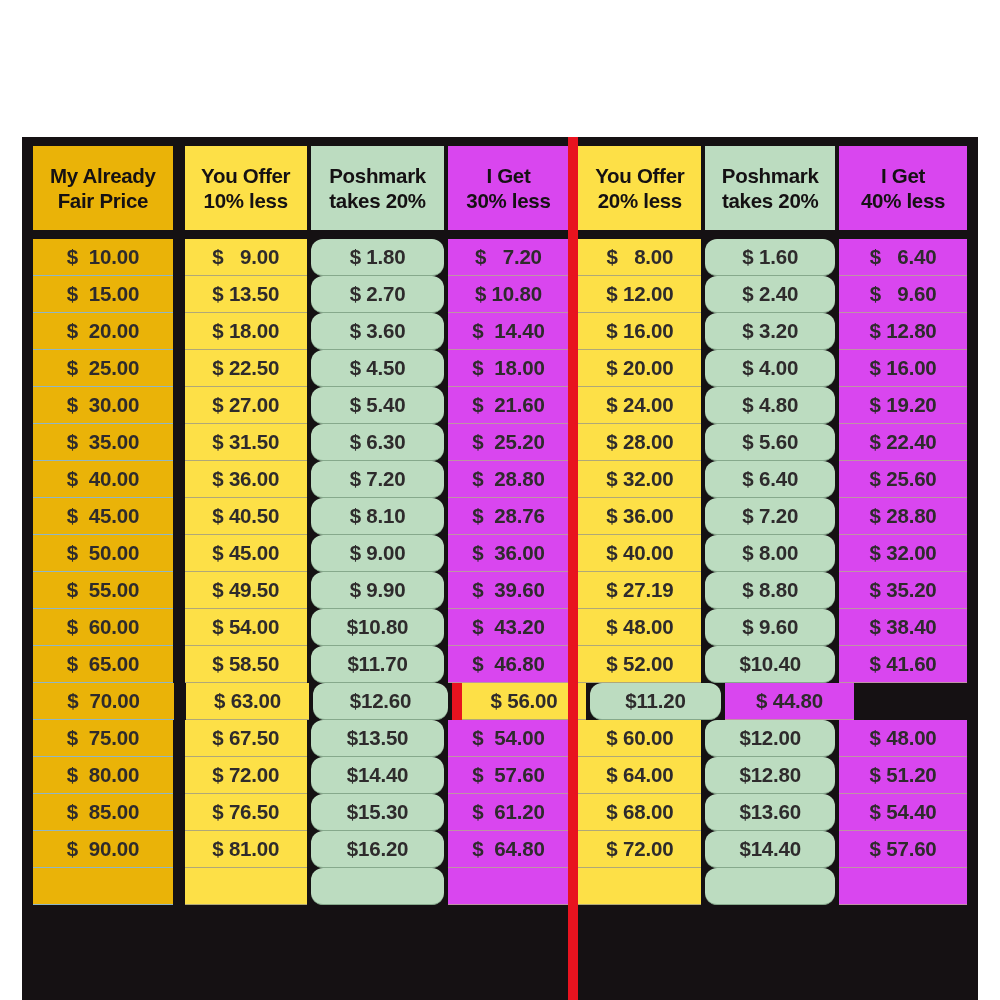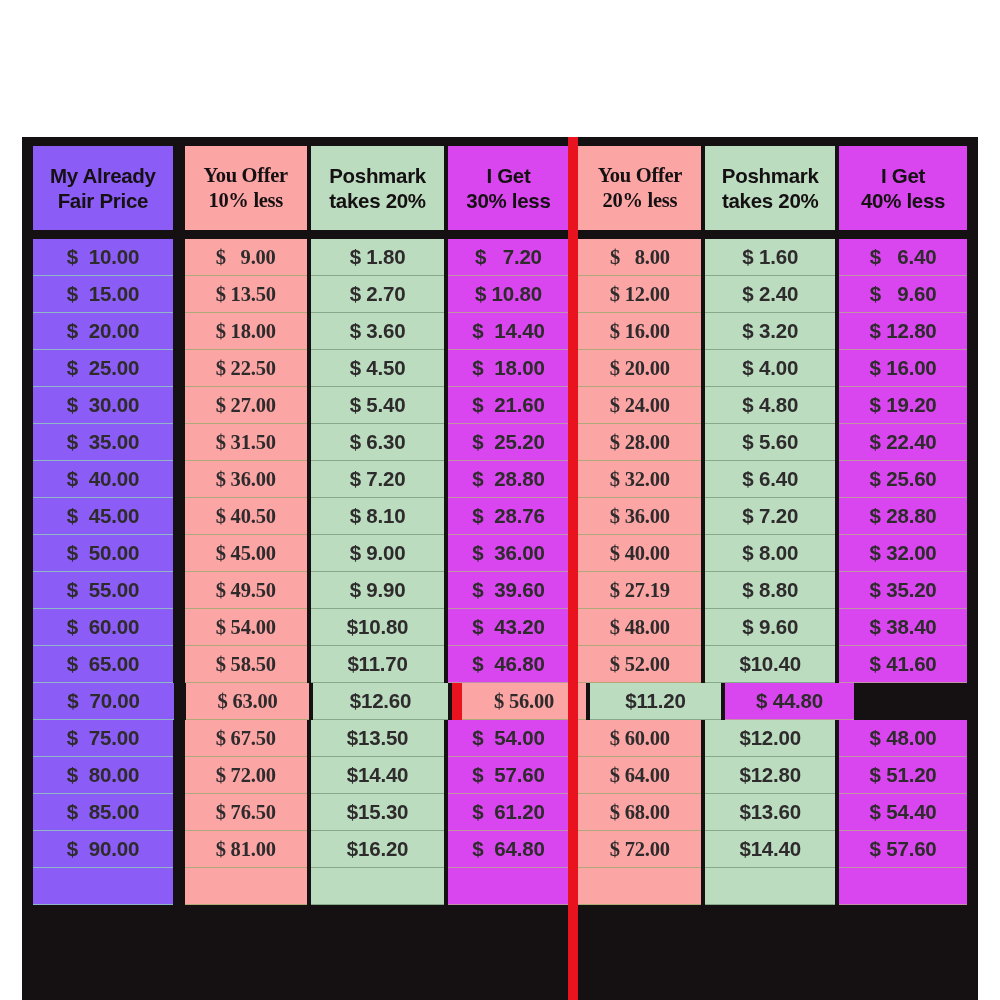--- a/index.html
+++ b/index.html
@@ -92,30 +92,30 @@
   .c1 { width: 123px; }
   .gap-thin { width: 4px; flex: none; }
   .c2 { width: 135px; }
   .c3 { width: 121px; }
   .gap-red { width: 10px; flex: none; background: #e8131f; }
   .c4 { width: 124px; }
   .c5 { width: 131px; }
   .c6 { width: 129px; }
 
   
-  .col-blue   { background: #8b5cf6; }
-  .col-yellow { background: #fca5a5; font-family: Liberation Serif, serif; }
+  .col-blue   { background: #eab308; }
+  .col-yellow { background: #fde047; }
   .col-green  { background: #bcdcc0; }
   .col-pink   { background: #d946ef; }
 
   
   .data-row .dcell { border-bottom: 1.5px solid transparent; }
   .data-row .col-blue   { border-bottom-color: #8fb6c6; }
   .data-row .col-yellow { border-bottom-color: #b0a878; }
-  .data-row .col-green  { border-bottom-color: #86a98c; }
+  .data-row .col-green  { border-bottom-color: #86a98c; border-radius: 12px; }
   .data-row .col-pink   { border-bottom-color: #bf93a5; }
 
   
   #header-sep { height: 9px; background: #151113; }
 
   
   #red-stripe {
     position: absolute;
     left: 568px;
     top: 137px;

